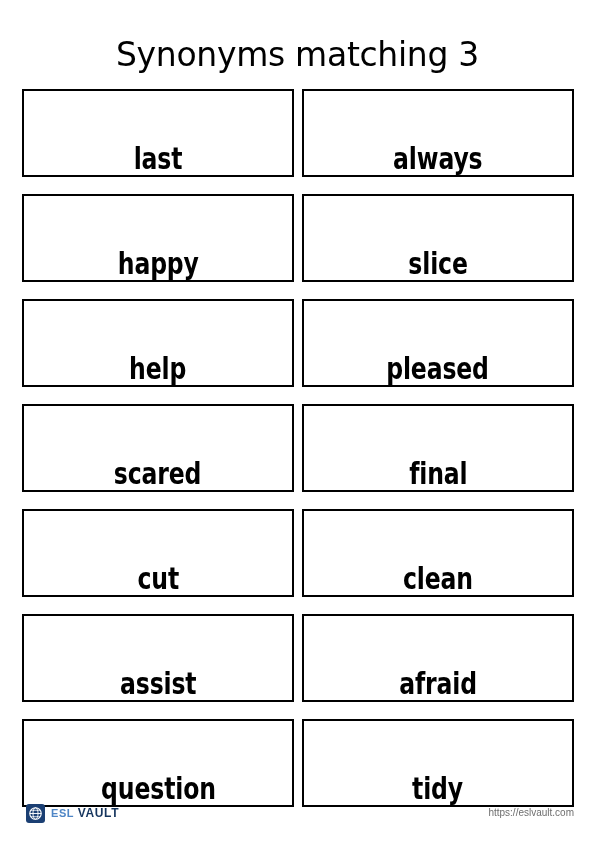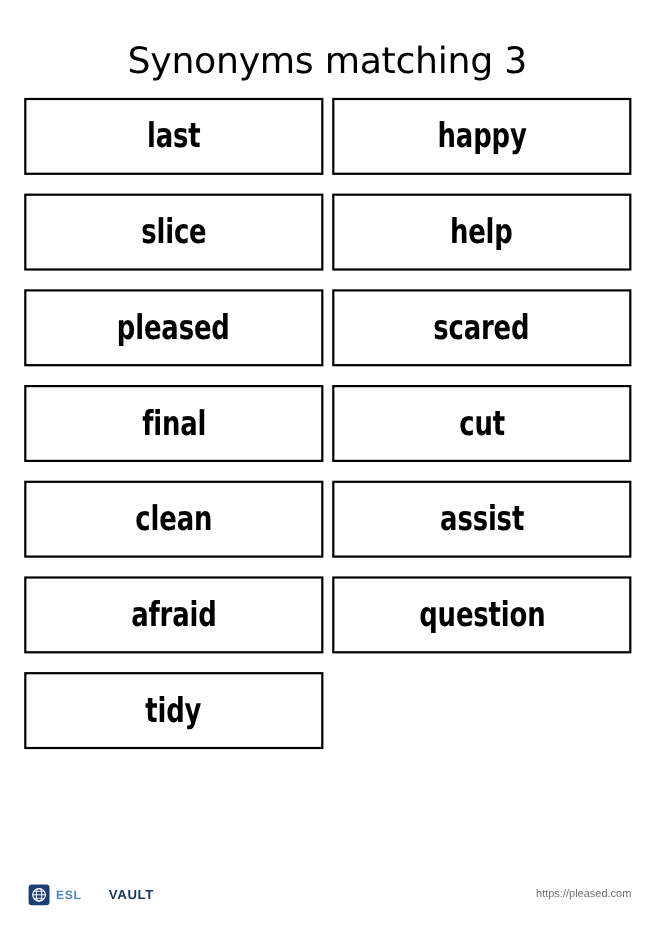--- a/index.html
+++ b/index.html
@@ -45,26 +45,26 @@
     left: 22px;
     top: 89px;
     width: 552px;
     display: grid;
     grid-template-columns: 272px 272px;
     column-gap: 8px;
     row-gap: 17px;
   }
 
   .word-card {
-    height: 70px;
+    height: 88px;
     box-sizing: border-box;
     border: 2px solid #000000;
     background: #ffffff;
     display: flex;
-    align-items: center;
+    align-items: flex-end;
     justify-content: center;
     overflow: hidden;
   }
 
   .word-card .word {
     font-family: "DejaVu Sans", sans-serif;
     font-weight: 700;
     font-size: 31px;
     line-height: 34px;
     letter-spacing: -0.2px;
@@ -116,21 +116,20 @@
     line-height: 13px;
     white-space: nowrap;
   }
   .brand-text .esl {
     color: #4f86c6;
     text-align: right;
   }
   .brand-text .vault {
     color: #16355e;
     font-size: 12px;
-    margin-left: 21px;
   }
 
   .site-url {
     position: absolute;
     right: 21px;
     top: 7px;
     font-family: "Liberation Sans", sans-serif;
     font-size: 10px;
     font-weight: 400;
     color: #6e6e6e;
@@ -142,20 +141,23 @@
 <body>
 
 <div class="page">
 
   <h1 class="title">Synonyms matching 3</h1>
 
   <div class="card-grid">
 
     <div class="word-card">
       <span class="word">last</span>
+    </div>
+    <div class="word-card">
+      <span class="word">always</span>
     </div>
 
     <div class="word-card">
       <span class="word">happy</span>
     </div>
 
     <div class="word-card">
       <span class="word">slice</span>
     </div>
     <div class="word-card">
@@ -206,17 +208,17 @@
           <line x1="1.9" y1="8" x2="14.1" y2="8" stroke="#ffffff" stroke-width="1"></line>
           <line x1="3" y1="4.6" x2="13" y2="4.6" stroke="#ffffff" stroke-width="0.8"></line>
           <line x1="3" y1="11.4" x2="13" y2="11.4" stroke="#ffffff" stroke-width="0.8"></line>
         </svg>
       </span>
       <span class="brand-text">
         <span class="esl">ESL</span><span>&nbsp;</span><span class="vault">VAULT</span>
       </span>
     </div>
 
-    <div class="site-url">https://pleased.com</div>
+    <div class="site-url">https://eslvault.com</div>
 
   </div>
 
 </div>
 
 </body></html>

